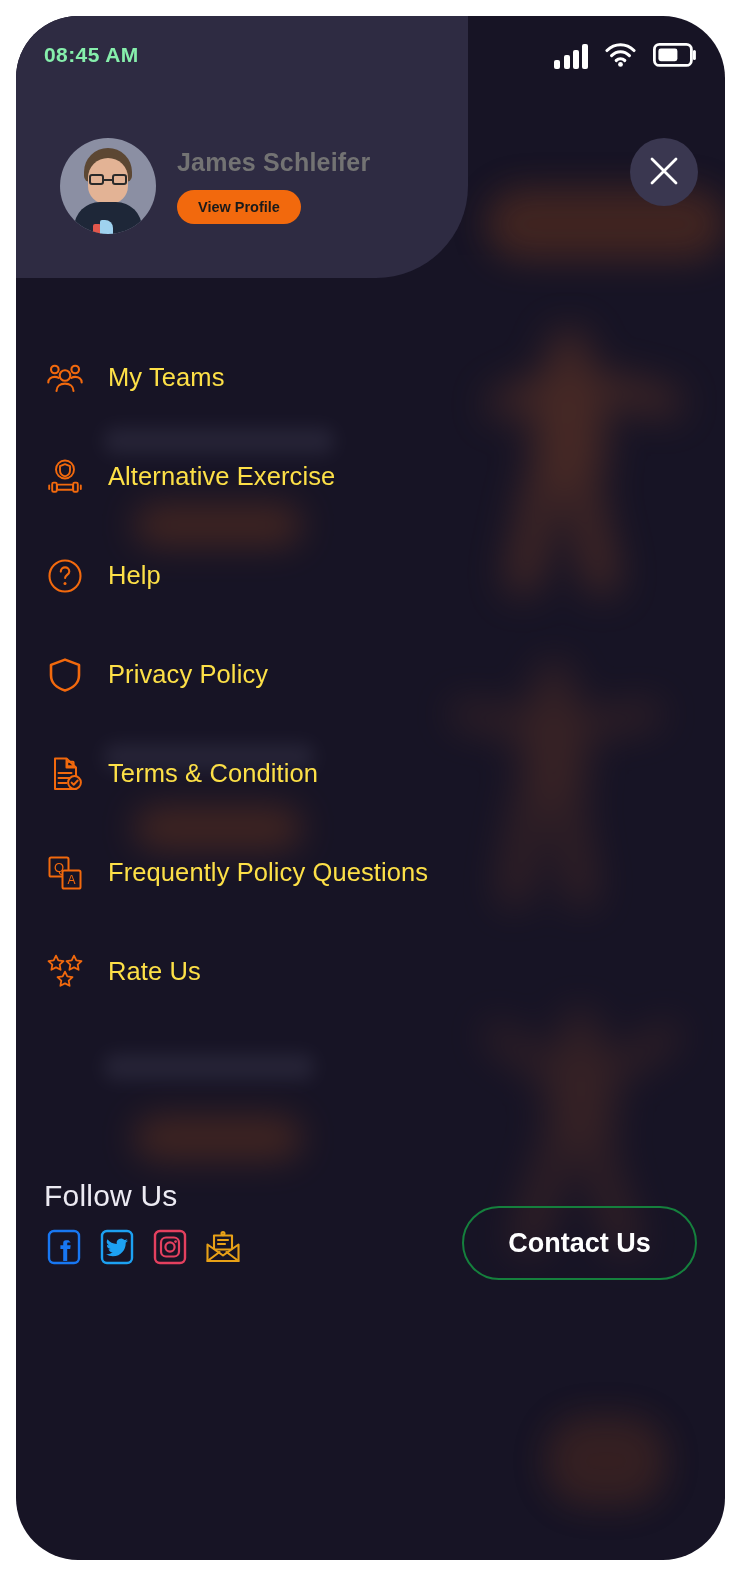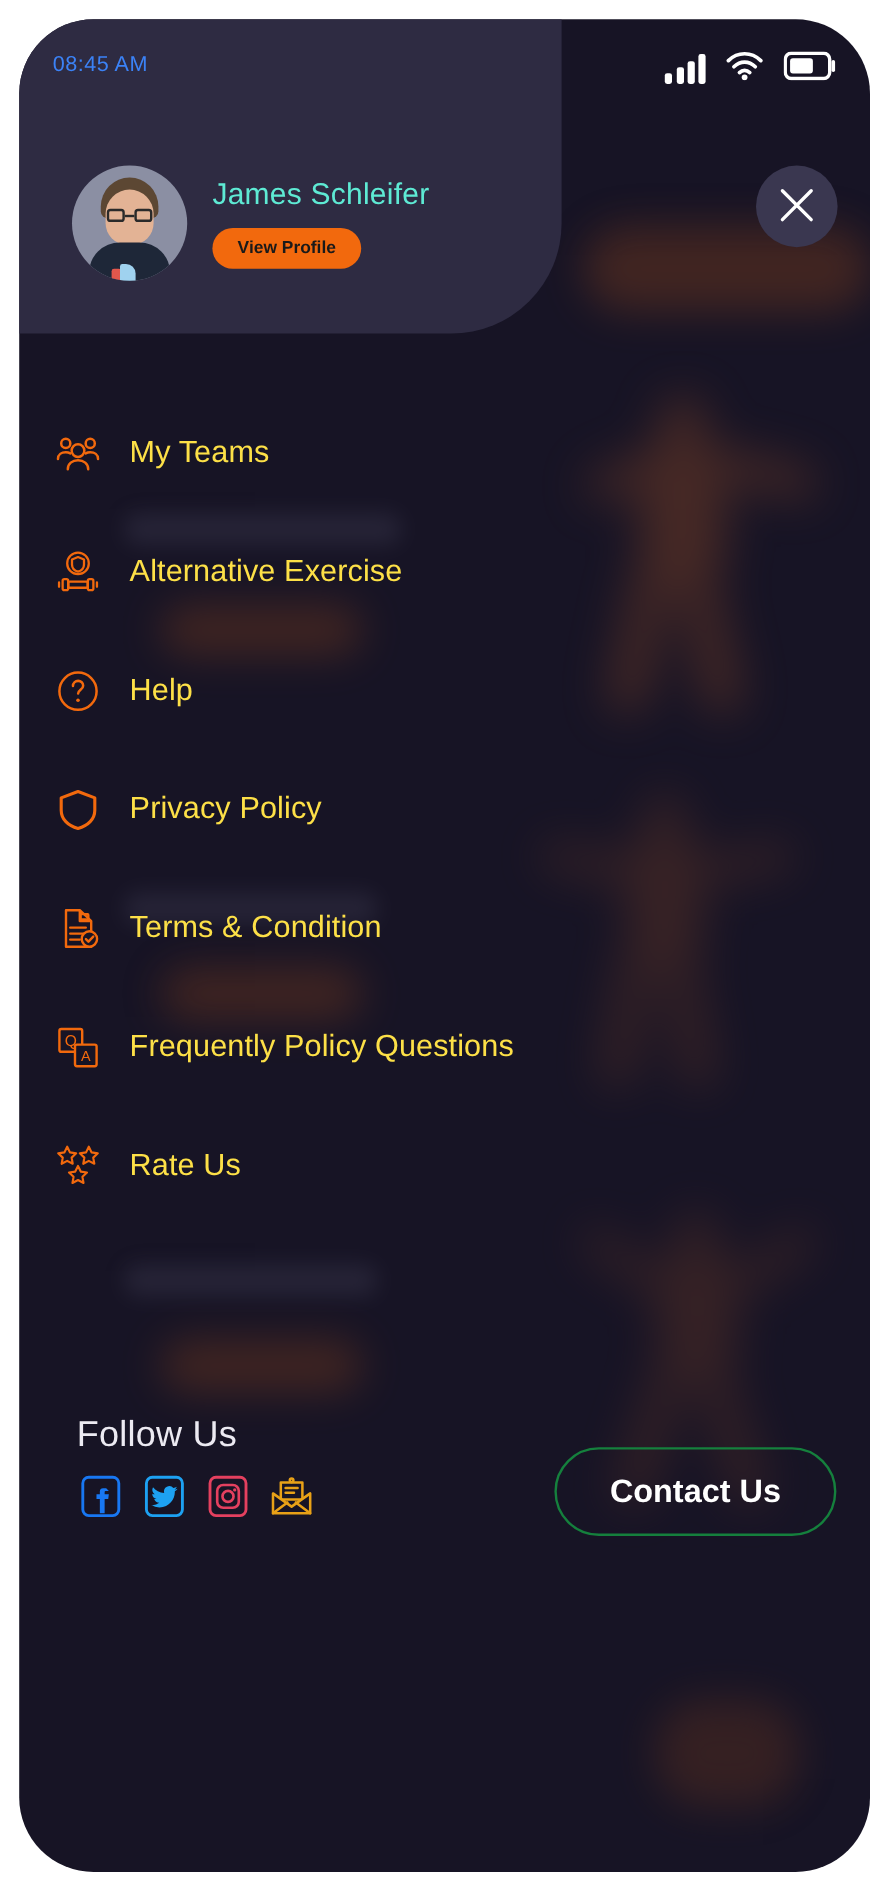--- a/index.html
+++ b/index.html
@@ -56,21 +56,21 @@
   
   #header-panel {
     position:absolute; left:0; top:0;
     width:452px; height:262px;
     background:#2e2b42;
     border-bottom-right-radius:92px;
     z-index:5;
   }
   #status-time {
     position:absolute; left:28px; top:27px;
-    color:#3b82f6; font-size:18px; font-weight:normal;
+    color:#86efac; font-size:21px; font-weight:bold;
     letter-spacing:.4px;
     z-index:9;
   }
   #status-icons {
     position:absolute; right:28px; top:26px;
     display:flex; align-items:center; gap:17px;
     z-index:9;
   }
   .signal-bars { display:flex; align-items:flex-end; gap:3.2px; height:25px; }
   .signal-bars i { display:block; width:6px; background:#ffffff; border-radius:2px; }
@@ -101,21 +101,21 @@
              border:2px solid #2a2a2a; border-radius:3px; }
   .av-bridge { position:absolute; left:44px; top:41px; width:8px; height:2px; background:#2a2a2a; }
   .av-body  { position:absolute; left:14px; top:64px; width:68px; height:40px;
              background:#1e2738; border-radius:26px 26px 0 0; }
   .av-logo  { position:absolute; left:40px; top:82px; width:13px; height:16px;
              background:#9fd2ef; border-radius:2px 8px 2px 2px; }
   .av-logo2 { position:absolute; left:33px; top:86px; width:8px; height:12px;
              background:#e2574c; border-radius:2px; }
 
   #profile-name {
-    color:#5eead4; font-size:25px; font-weight:normal; letter-spacing:.2px;
+    color:#737373; font-size:25px; font-weight:bold; letter-spacing:.2px;
     white-space:nowrap;
   }
   #view-profile-btn {
     margin-top:13px;
     display:inline-block;
     background:#f2690d; color:#1a1a1a;
     font-size:14.5px; font-weight:bold;
     padding:9px 21px; border-radius:22px;
     border:none; cursor:pointer;
     font-family:"Liberation Sans", sans-serif;
@@ -146,21 +146,20 @@
   }
   .menu-label {
     color:#fde047; font-size:25.5px; font-weight:400;
     letter-spacing:.1px; white-space:nowrap;
   }
 
   
   #follow-section {
     position:absolute; left:28px; top:1163px;
     z-index:6;
-    margin-left:20px;
   }
   #follow-title {
     color:#eceaf2; font-size:30px; font-weight:400; letter-spacing:.2px;
   }
   #social-row {
     margin-top:14px;
     display:flex; align-items:center; gap:13px;
   }
   .social-icon { width:40px; height:40px; cursor:pointer; display:block; }
 

